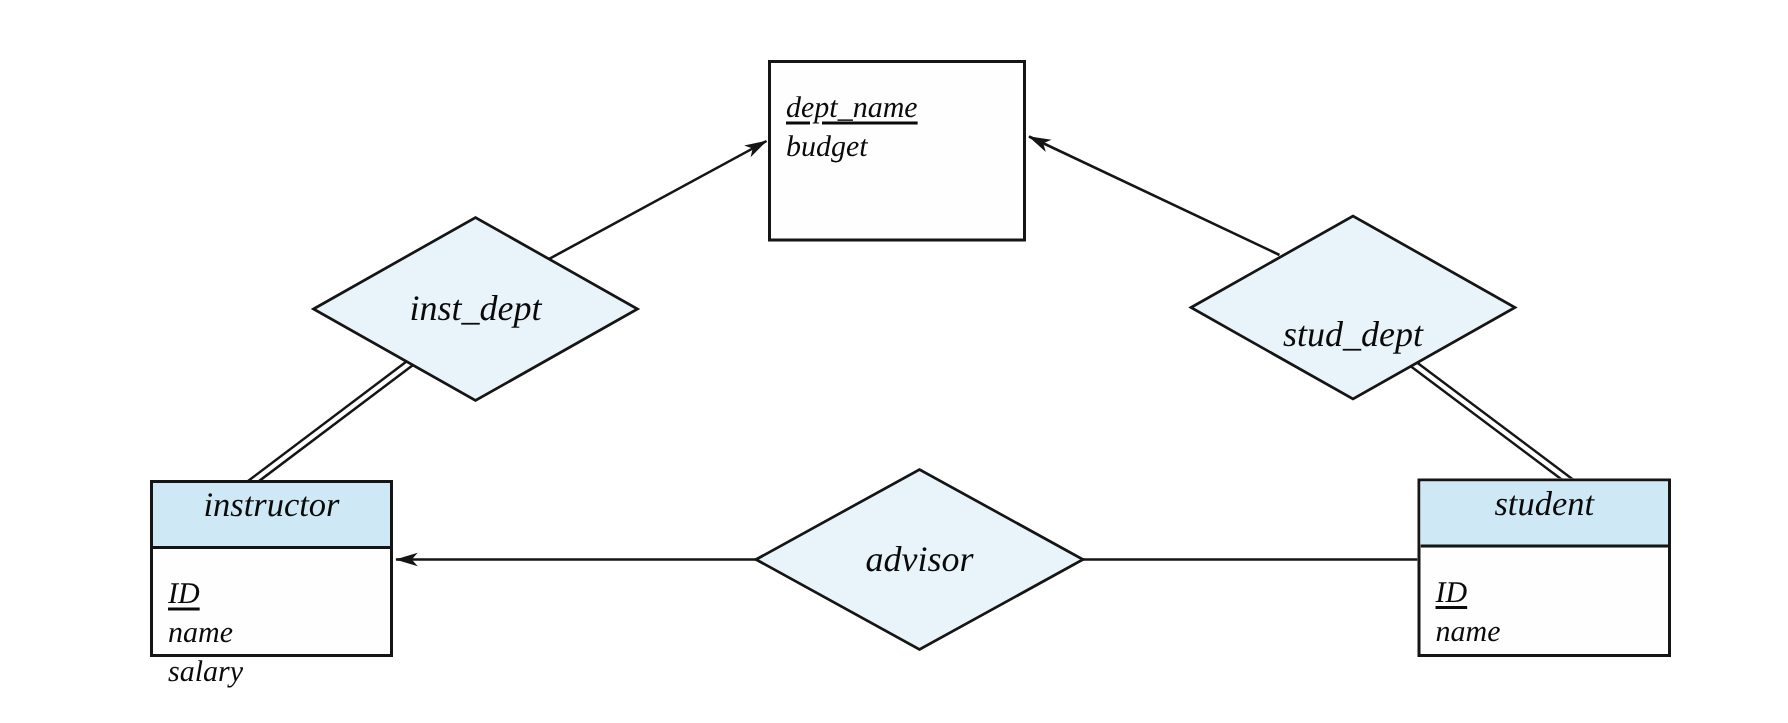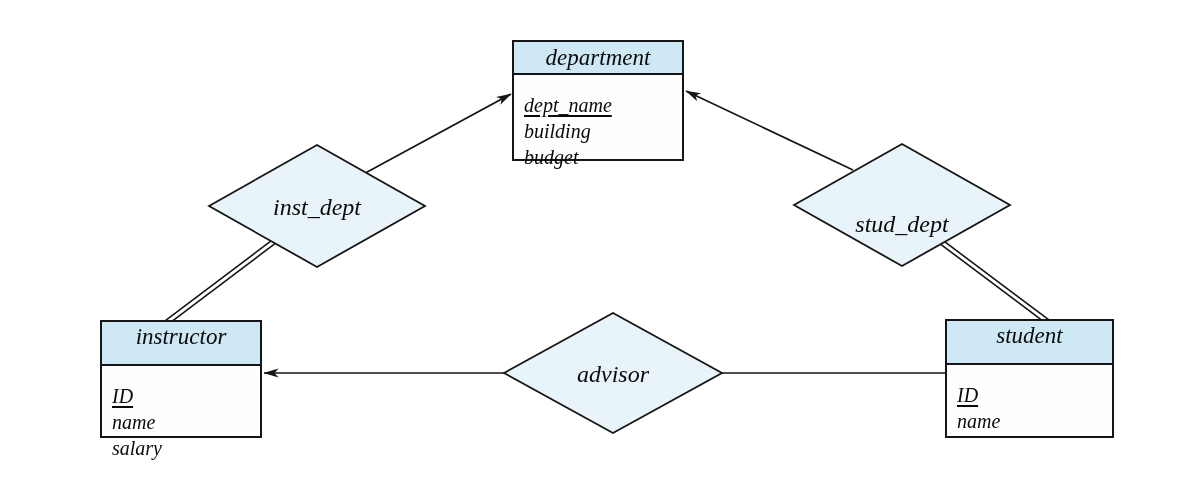--- a/index.html
+++ b/index.html
@@ -86,24 +86,22 @@
     <line x1="504" y1="373" x2="264" y2="373" stroke="#151515" stroke-width="1.7" marker-end="url(#arrow)"></line>
 
     <line x1="722" y1="373" x2="946" y2="373" stroke="#151515" stroke-width="1.7"></line>
 
     <polygon points="209,206 317,145 425,206 317,267" stroke="#151515" stroke-width="1.8" fill="#e9f4fa"></polygon>
     <polygon points="794,205 902,144 1010,205 902,266" stroke="#151515" stroke-width="1.8" fill="#e9f4fa"></polygon>
     <polygon points="504,373 613,313 722,373 613,433" stroke="#151515" stroke-width="1.8" fill="#e9f4fa"></polygon>
   </svg>
 
   <div class="entity entity--department">
-    <div class="entity-header">department</div>
     <div class="entity-attrs">
       <div class="attr key">dept_name</div>
-      <div class="attr">building</div>
       <div class="attr">budget</div>
     </div>
   </div>
 
   <div class="entity entity--instructor">
     <div class="entity-header">instructor</div>
     <div class="entity-attrs">
       <div class="attr key">ID</div>
       <div class="attr">name</div>
       <div class="attr">salary</div>

